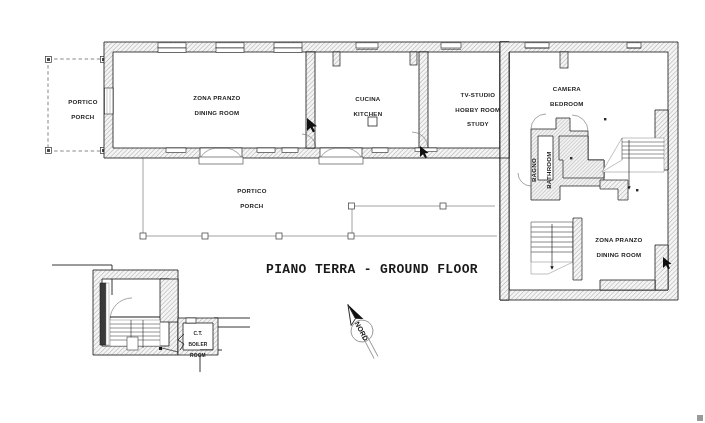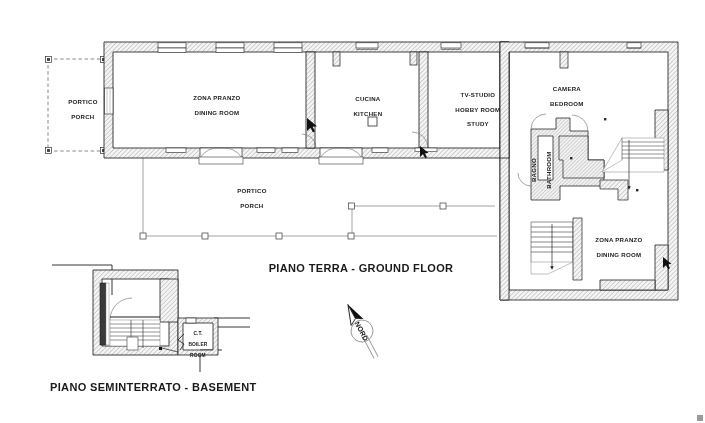--- a/index.html
+++ b/index.html
@@ -5,21 +5,21 @@
   html,body{margin:0;padding:0;background:#ffffff;}
   body{width:705px;height:423px;overflow:hidden;
        font-family:"Liberation Sans",sans-serif;}
   #sheet{position:relative;width:705px;height:423px;background:#fff;}
   svg{display:block;position:absolute;left:0;top:0;}
   .lbl{position:absolute;font-family:"Liberation Sans",sans-serif;
        font-weight:700;color:#1a1a1a;text-align:center;
        line-height:1.18;letter-spacing:.2px;white-space:pre;
        -webkit-font-smoothing:antialiased;}
   .room-lbl{font-size:6.1px;letter-spacing:.25px;}
-  .title-lbl{font-size:11px;letter-spacing:.35px;}
+  .title-lbl{font-size:13px;letter-spacing:.35px;font-family:Liberation Mono, monospace;}
   .rot90{transform:rotate(-90deg);transform-origin:center center;}
   .tiny{font-size:4.9px;line-height:1.16;letter-spacing:.1px;}
   #corner-handle{position:absolute;right:2px;bottom:2px;width:6px;height:6px;
                  background:#9a9a9a;}
 </style>
 </head>
 <body>
 
 <div id="sheet">
 
@@ -283,16 +283,15 @@
   </div>
 
   <div class="lbl tiny" style="left:180px; top:325px; width:30px;">
     <span>C.T.</span><br>
     <span>BOILER</span><br>
     <span>ROOM</span>
   </div>
 
   <div class="lbl title-lbl" style="left:266px; top:262px; width:190px;">PIANO TERRA - GROUND FLOOR</div>
 
-  <div class="lbl title-lbl" style="left:50px; top:381px; width:196px;">PIANO SEMINTERRATO - BASEMENT</div>
 
   <div id="corner-handle"></div>
 </div>
 
 </body></html>

